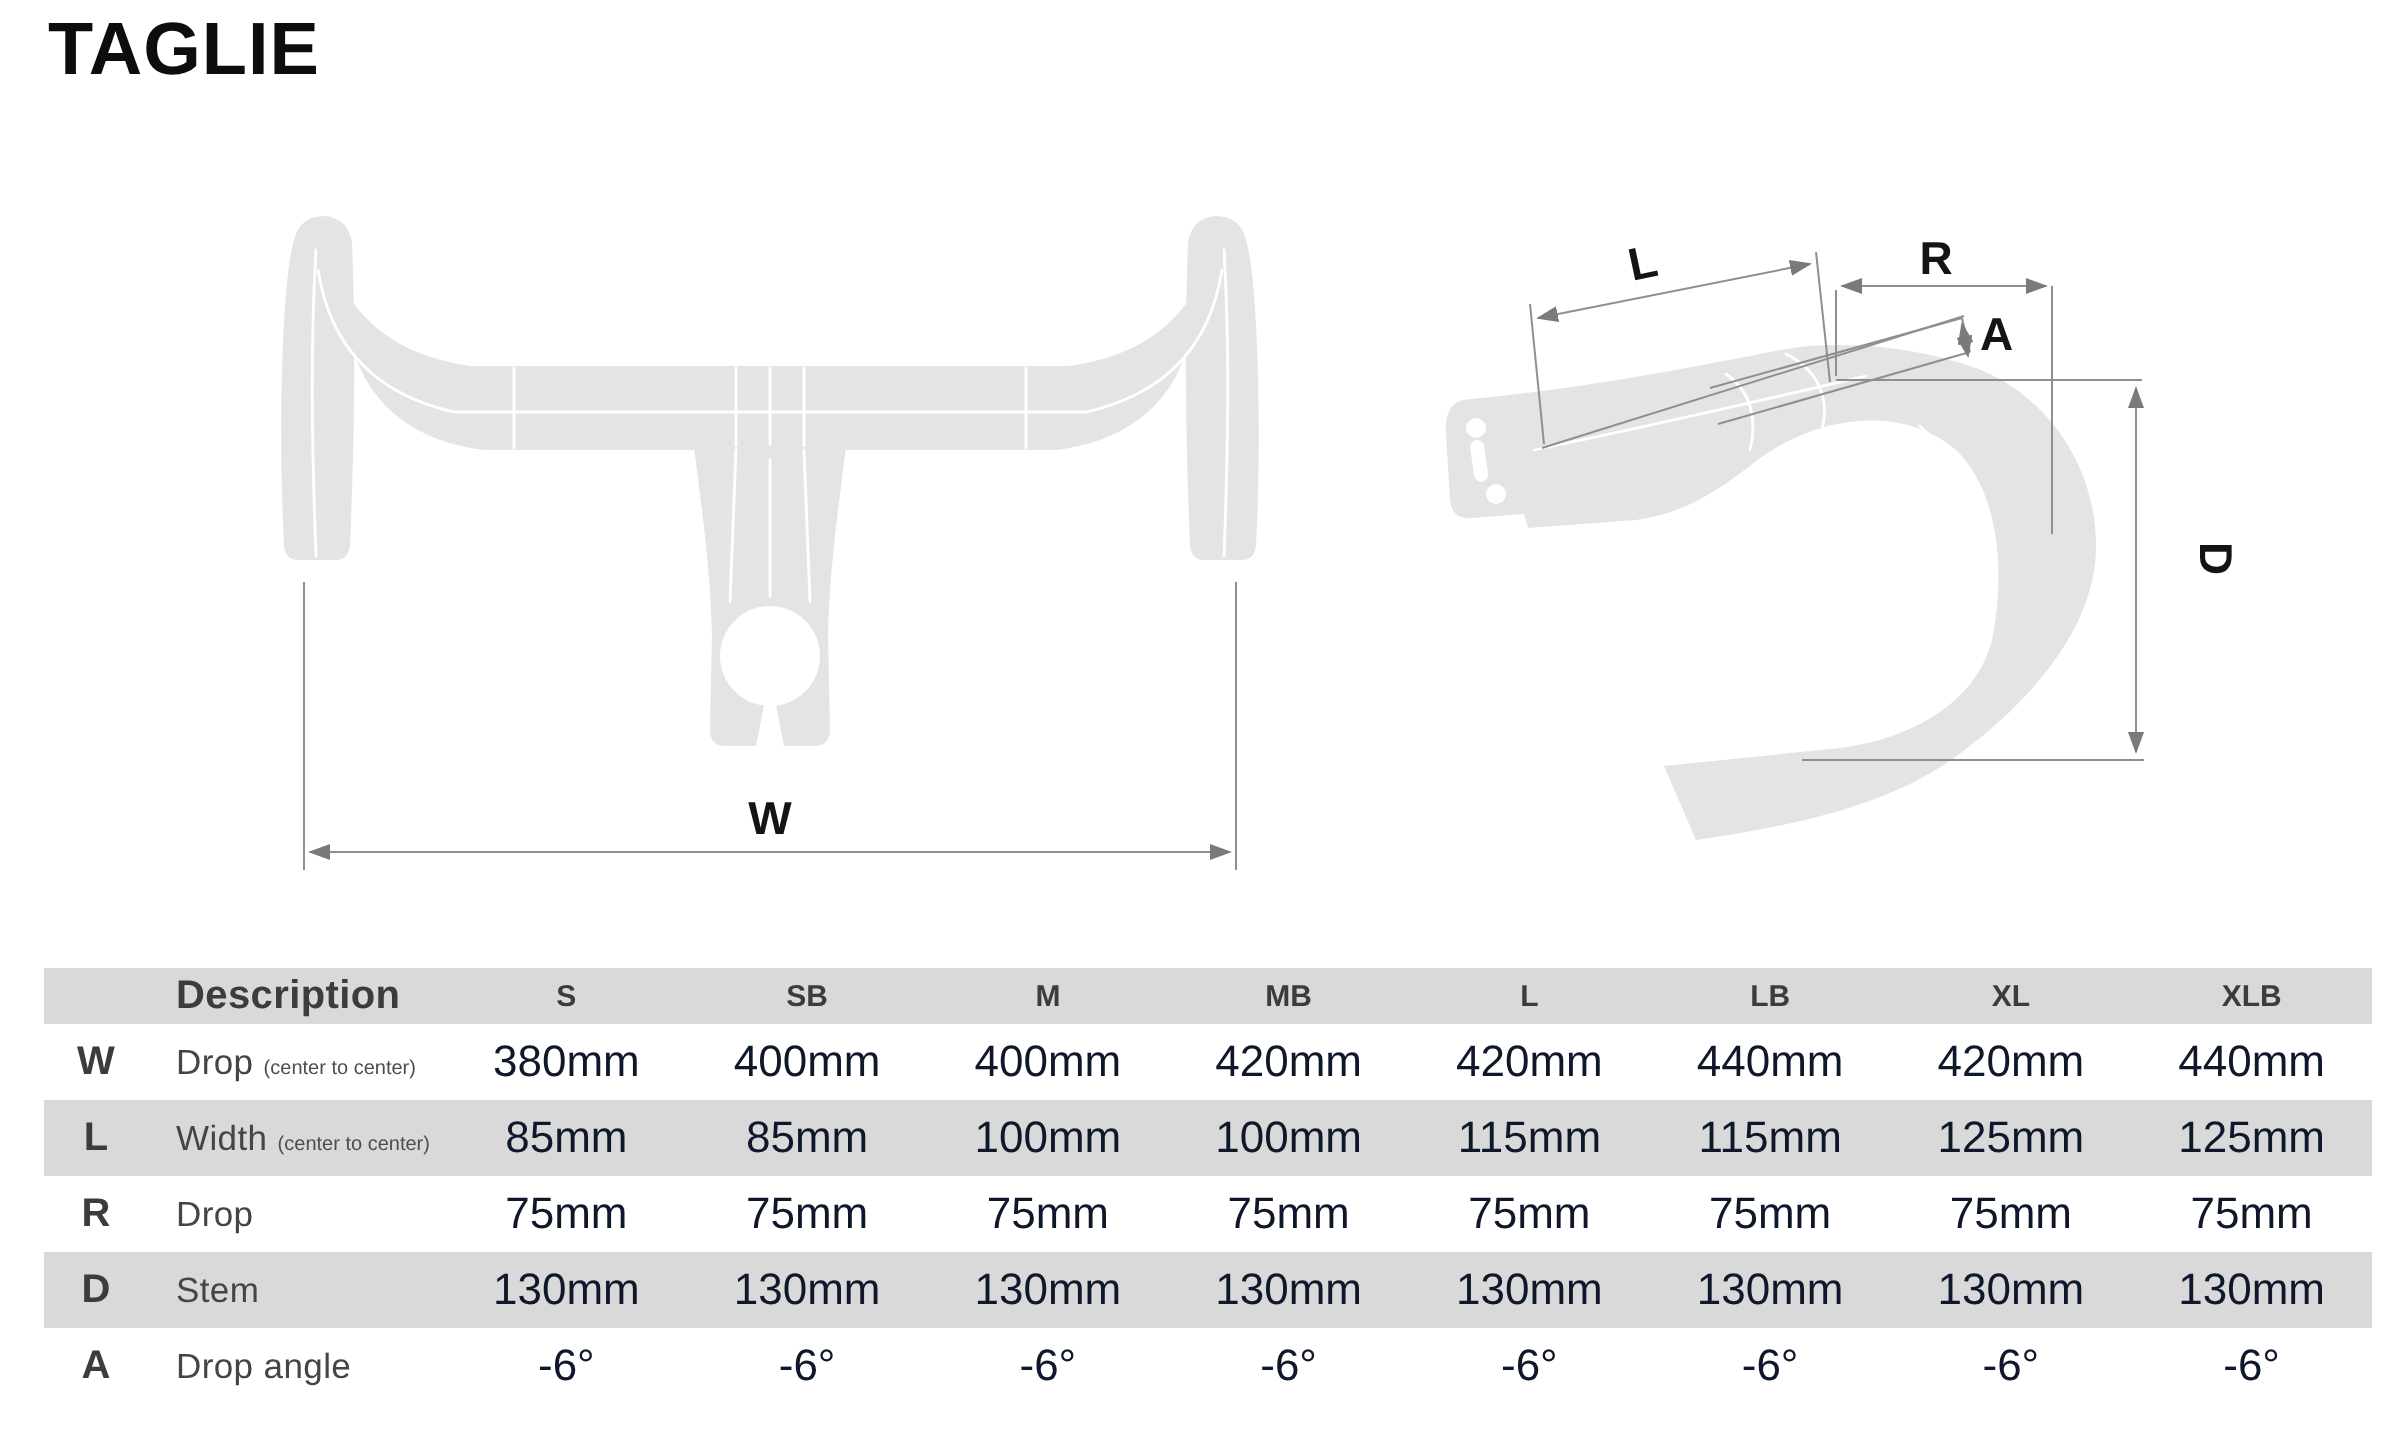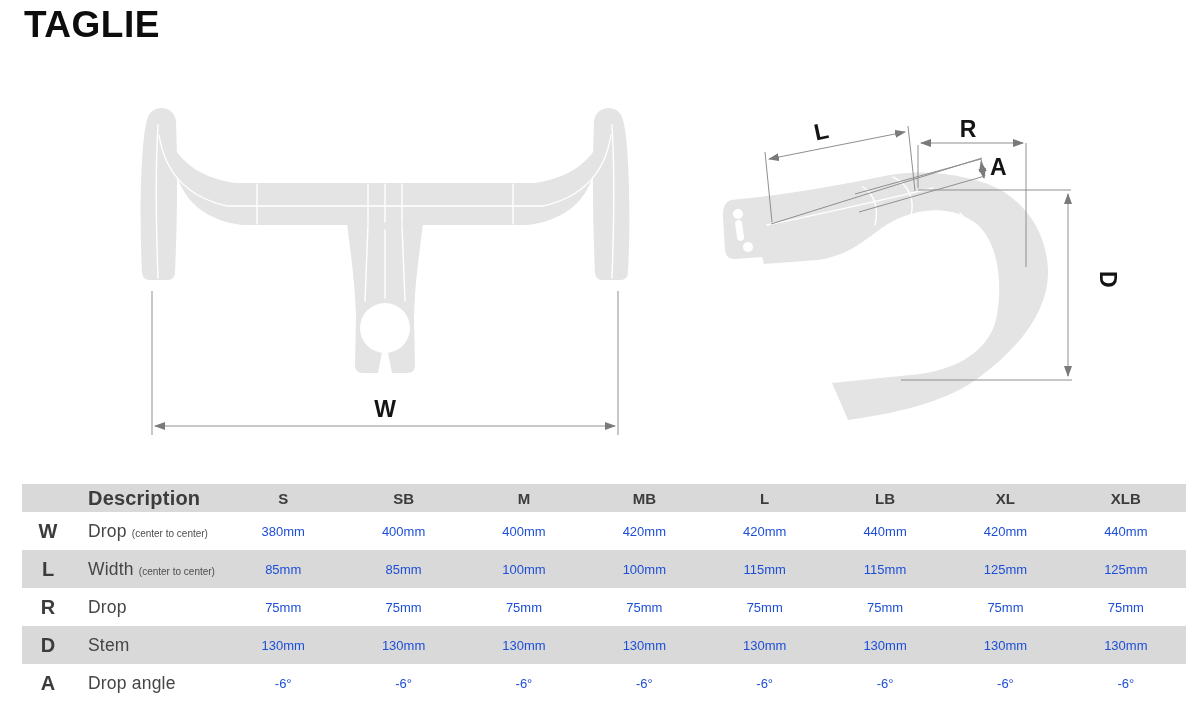--- a/index.html
+++ b/index.html
@@ -21,21 +21,21 @@
   .size-table{position:absolute;left:22px;top:484px;width:1164px;}
   .trow{display:grid;grid-template-columns:52px 149px repeat(8,1fr);align-items:center;}
   .trow:nth-child(odd){background:#d9d9d9;}
   .trow.header{height:28px;}
   .trow.data{height:38px;}
   .cell{text-align:center;}
   .cell.key{font-weight:700;font-size:20px;color:#3c3c3c;}
   .cell.desc{text-align:left;padding-left:14px;font-size:17.5px;color:#454545;letter-spacing:.2px;}
   .trow.header .cell.desc{font-weight:700;font-size:20px;color:#3c3c3c;}
   .cell.size-h{font-weight:700;font-size:15px;color:#3c3c3c;}
-  .cell.val{font-size:13px;color:#1d4ed8;}
+  .cell.val{font-size:22px;color:#0f172a;}
   .note{font-size:10px;color:#4d4d4d;letter-spacing:0;}
 </style>
 </head>
 <body>
 
 <div class="page">
 
   <div class="title">TAGLIE</div>
 
   <div class="diagram-front">

